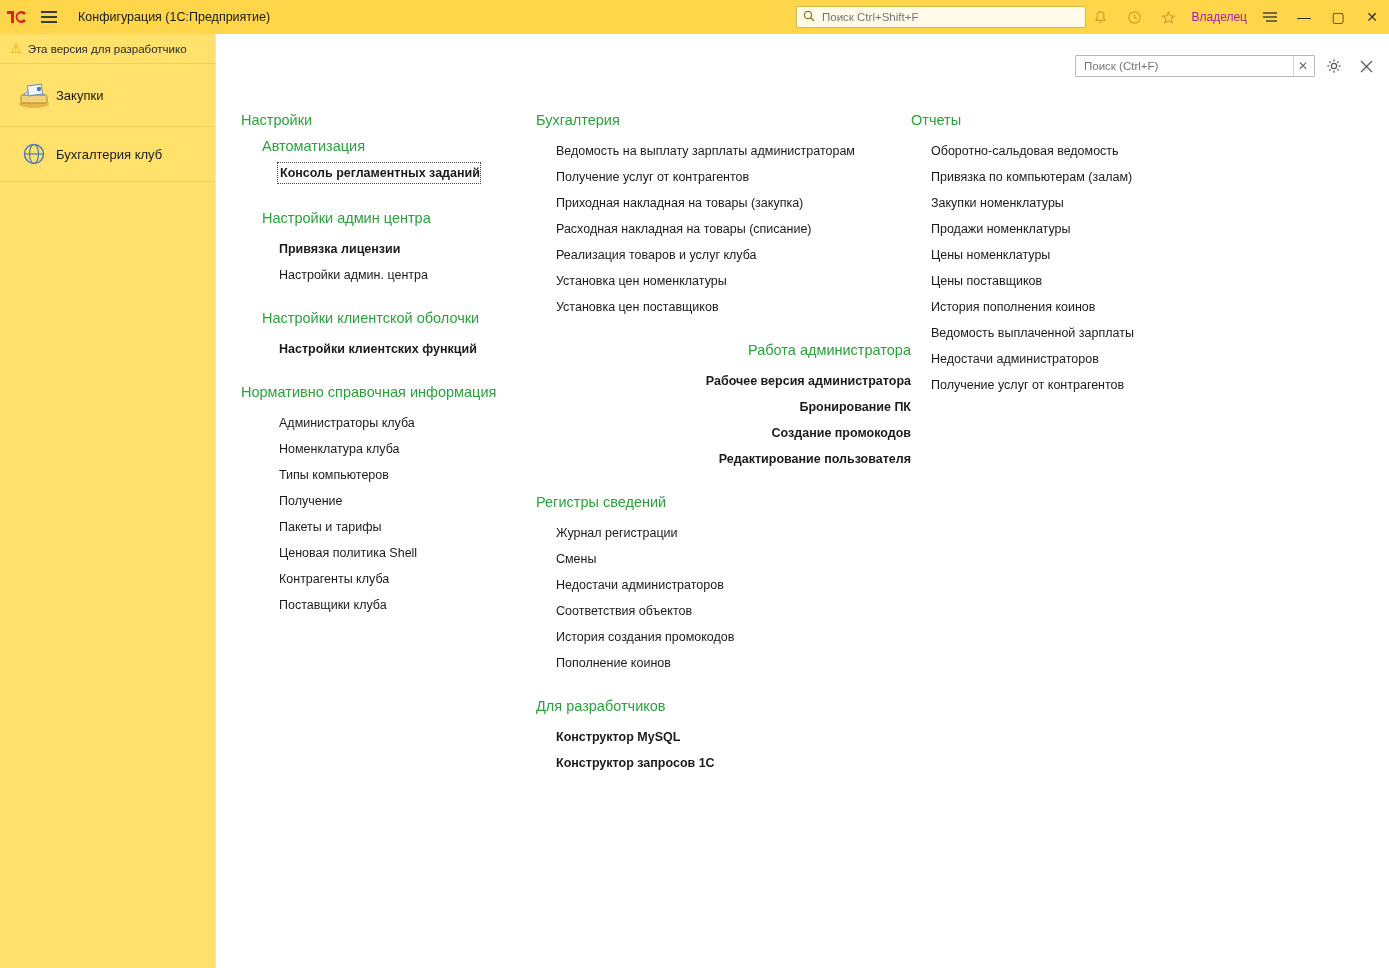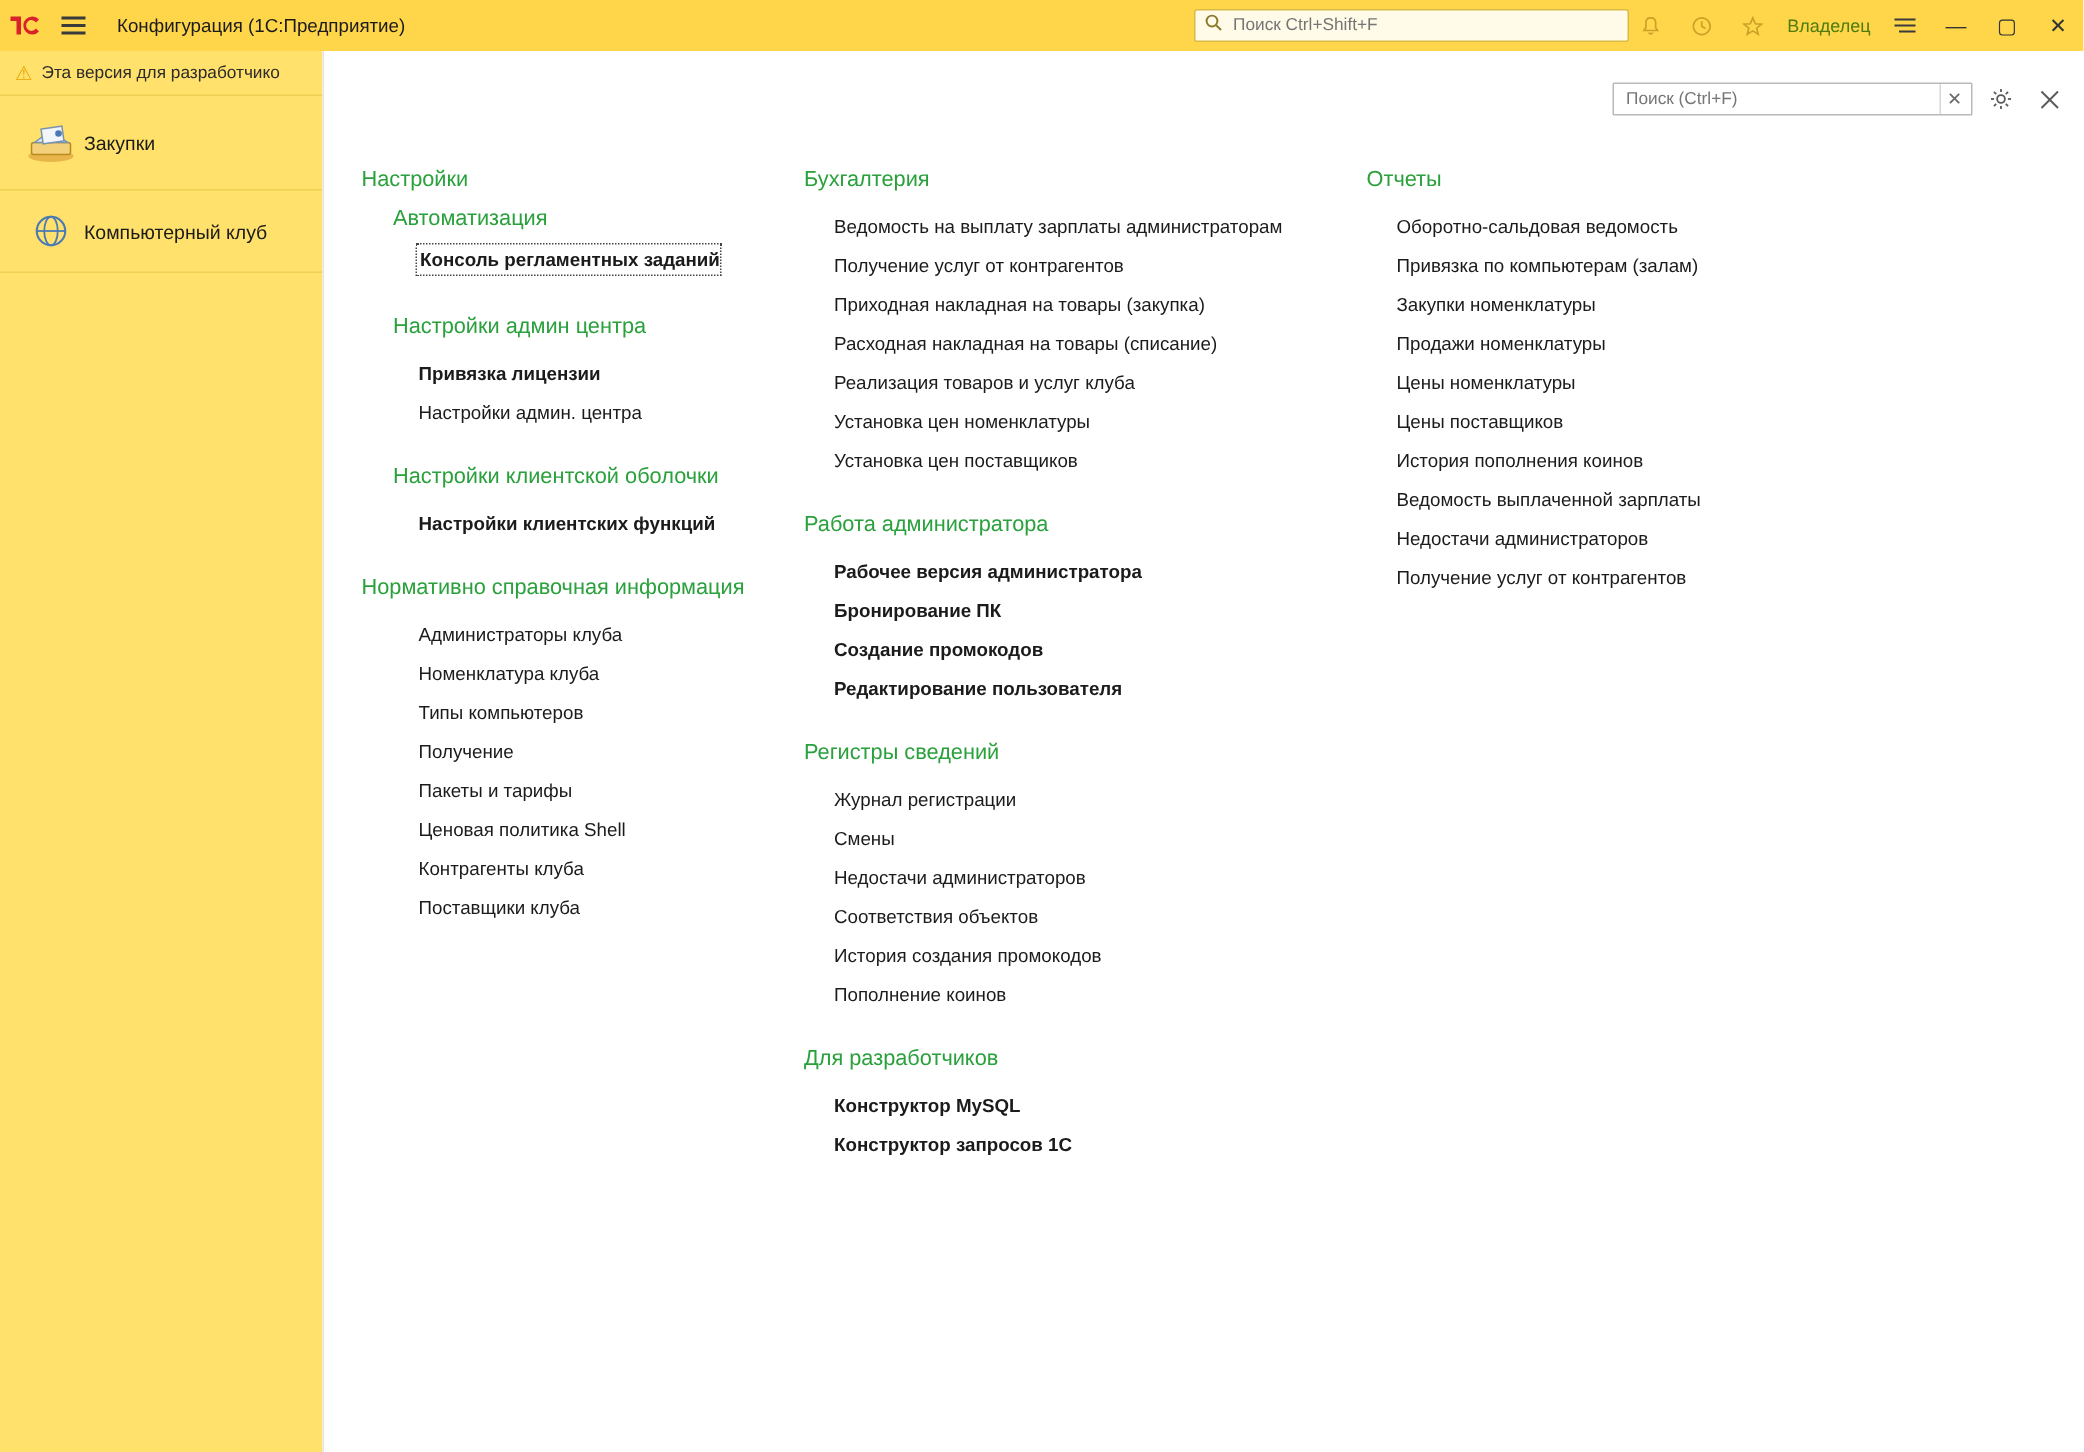--- a/index.html
+++ b/index.html
@@ -47,21 +47,21 @@
     border: 0; outline: 0; background: transparent; width: 100%;
     font-family: "Liberation Sans", sans-serif; font-size: 11.5px; color: #7a7a6a;
   }
   .tb-icons {
     position: absolute; right: 0; top: 0; height: 34px; display: flex; align-items: center;
   }
   .tb-ic {
     width: 34px; height: 34px; display: flex; align-items: center; justify-content: center;
     cursor: pointer;
   }
-  .user-name { font-size: 12px; color: #4d7c0f; padding: 0 6px; cursor: pointer; }
+  .user-name { font-size: 12px; color: #a21caf; padding: 0 6px; cursor: pointer; }
   .win-btn {
     width: 34px; height: 34px; display: flex; align-items: center; justify-content: center;
     font-size: 14px; color: #333; cursor: pointer;
   }
 
   
   .leftpanel {
     position: absolute; left: 0; top: 34px; width: 215px; height: 934px;
     background: #ffe16b;
   }
@@ -209,21 +209,21 @@
     <div class="nav-sep"></div>
 
     <div class="nav-item club">
       <span class="ico">
         <svg width="28" height="28" viewBox="0 0 28 28">
           <circle cx="14" cy="14" r="9.5" fill="none" stroke="#4a7ab5" stroke-width="1.4"></circle>
           <ellipse cx="14" cy="14" rx="4.5" ry="9.5" fill="none" stroke="#4a7ab5" stroke-width="1.2"></ellipse>
           <line x1="4.5" y1="14" x2="23.5" y2="14" stroke="#4a7ab5" stroke-width="1.2"></line>
         </svg>
       </span>
-      <span>Компьютерный клуб</span>
+      <span>Бухгалтерия клуб</span>
     </div>
     <div class="nav-sep"></div>
   </div>
 
   <div class="content">
 
     <div class="content-toolbar">
       <div class="csearch">
         <input value="" placeholder="Поиск (Ctrl+F)" style="">
         <span class="clr">✕</span>
@@ -299,21 +299,21 @@
             <span class="link">Ведомость на выплату зарплаты администраторам</span>
             <span class="link">Получение услуг от контрагентов</span>
             <span class="link">Приходная накладная на товары (закупка)</span>
             <span class="link">Расходная накладная на товары (списание)</span>
             <span class="link">Реализация товаров и услуг клуба</span>
             <span class="link">Установка цен номенклатуры</span>
             <span class="link">Установка цен поставщиков</span>
           </div>
         </div>
 
-        <div class="group" style="margin-top:22px;">
+        <div class="group" style="margin-top:22px;text-align:right;">
           <div class="group-title">Работа администратора</div>
           <div class="links">
             <span class="link bold">Рабочее версия администратора</span>
             <span class="link bold">Бронирование ПК</span>
             <span class="link bold">Создание промокодов</span>
             <span class="link bold">Редактирование пользователя</span>
           </div>
         </div>
 
         <div class="group" style="margin-top:22px;">

